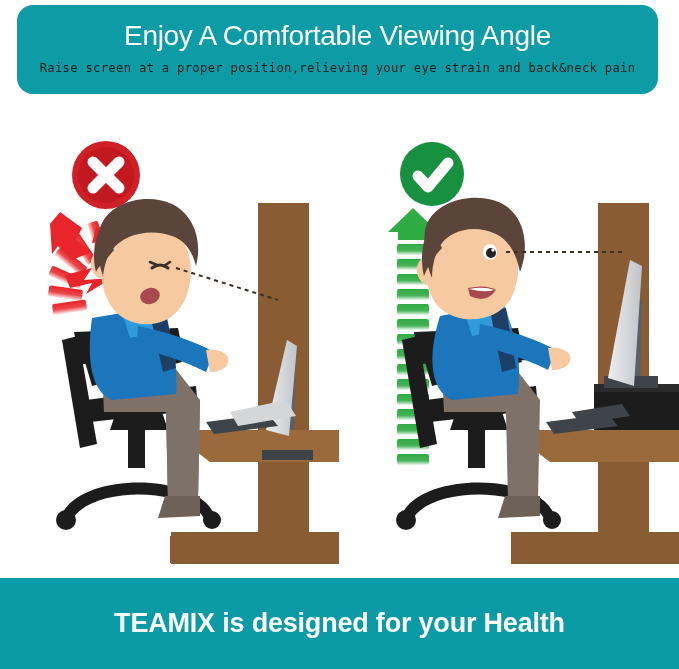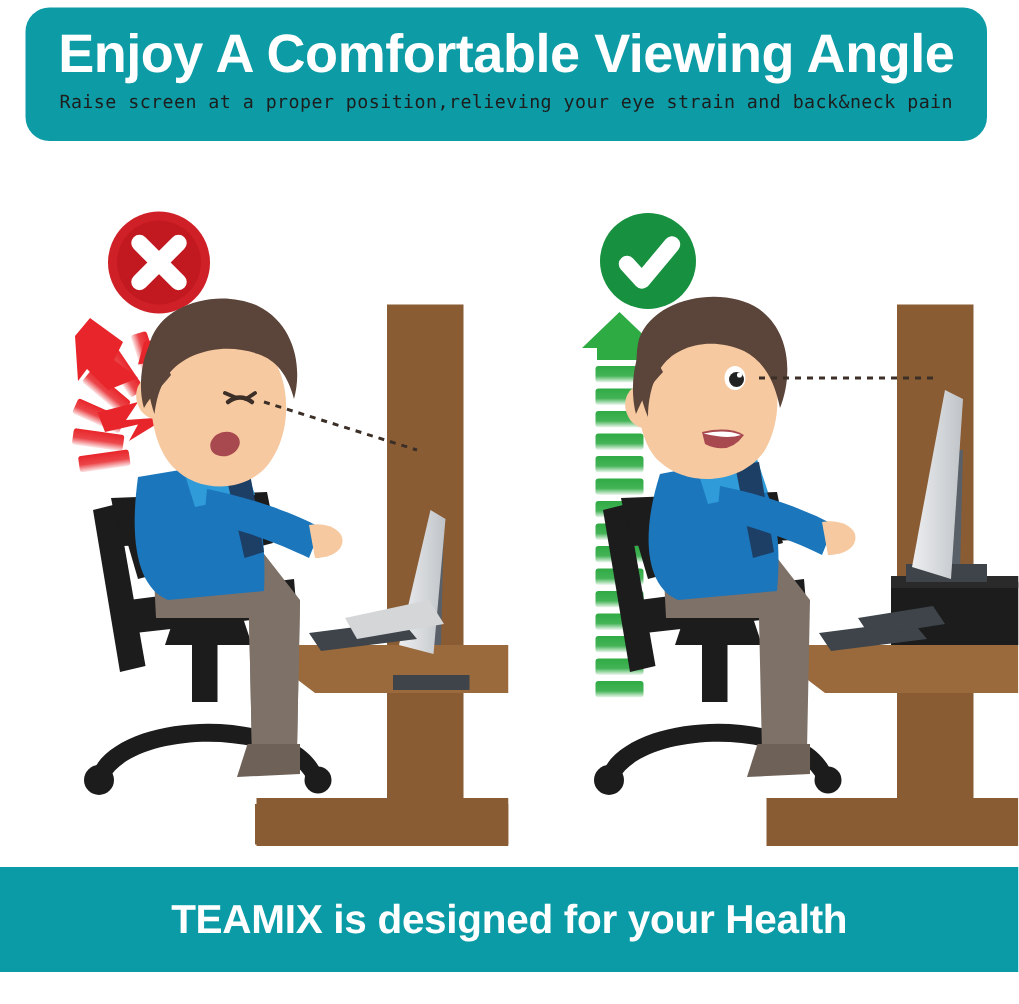--- a/index.html
+++ b/index.html
@@ -26,22 +26,22 @@
     border-radius: 16px;
     box-sizing: border-box;
     display: flex;
     flex-direction: column;
     align-items: center;
     justify-content: flex-start;
     padding-top: 14px;
   }
   #header-title {
     color: #ffffff;
-    font-size: 36px;
-    font-weight: bold;
+    font-size: 28px;
+    font-weight: normal;
     letter-spacing: -0.3px;
     line-height: 34px;
     white-space: nowrap;
     text-align: left;
   }
   #header-subtitle {
     color: #1d1d1d;
     font-family: "DejaVu Sans Mono", "Liberation Mono", monospace;
     font-size: 12.2px;
     line-height: 18px;
@@ -69,21 +69,21 @@
   }
   #scene-bad  { left: 0px; }
   #scene-good { left: 340px; }
 
   
   #footer-banner {
     position: absolute;
     left: 0;
     top: 578px;
     width: 679px;
-    height: 70px;
+    height: 91px;
     background: #0a9ba6;
     display: flex;
     align-items: center;
     justify-content: center;
   }
   #footer-title {
     color: #ffffff;
     font-size: 27px;
     font-weight: bold;
     letter-spacing: -0.2px;

